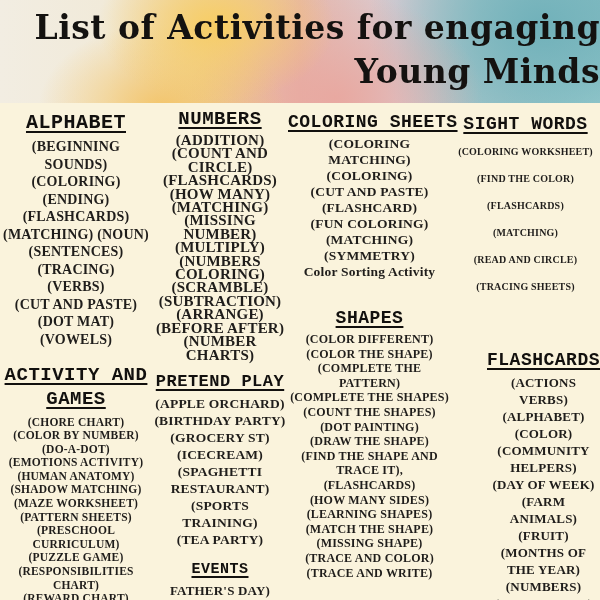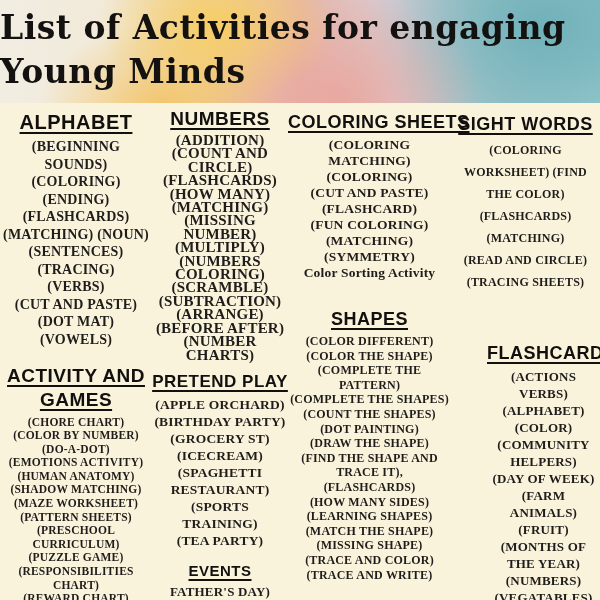--- a/index.html
+++ b/index.html
@@ -15,39 +15,39 @@
     position:absolute;top:0;left:0;width:600px;height:103px;
     background:
       radial-gradient(ellipse 170px 110px at 36% 25%, rgba(248,205,95,.95) 0%, rgba(248,205,95,0) 70%),
       radial-gradient(ellipse 190px 130px at 27% 105%, rgba(244,193,92,.85) 0%, rgba(244,193,92,0) 65%),
       radial-gradient(ellipse 210px 150px at 56% 95%, rgba(233,166,158,.9) 0%, rgba(233,166,158,0) 70%),
       radial-gradient(ellipse 230px 190px at 90% 25%, rgba(110,176,185,.95) 0%, rgba(110,176,185,0) 75%),
       radial-gradient(ellipse 150px 110px at 101% 110%, rgba(160,208,210,.9) 0%, rgba(160,208,210,0) 70%),
       linear-gradient(90deg,#f2ede2 0%,#f1ead9 18%,#ecd4ad 34%,#e6b6aa 50%,#d9ccd3 66%,#a9c8cc 80%,#8ec2c6 100%);
   }
   .title{
-    position:relative;z-index:2;text-align:left;
+    position:relative;z-index:2;text-align:right;
     padding-top:6px;
     font-family:"DejaVu Serif", serif;
     font-weight:bold;
     font-size:33px;line-height:1.33;
     color:#141210;
     letter-spacing:.5px;
     white-space:nowrap;
   }
   
   .columns{position:absolute;top:103px;left:0;width:600px;height:497px;display:flex;}
   .col{box-sizing:border-box;display:flex;flex-direction:column;align-items:stretch;}
   .col1{width:152px;}
   .col2{width:136px;}
   .col3{width:163px;}
   .col4{width:149px;}
   .section{text-align:center;}
   .heading{
-    font-family:Liberation Sans, sans-serif;
+    font-family:Liberation Mono, monospace;
     font-weight:bold;
     margin:0 0 4px 0;
     text-decoration:underline;
     text-decoration-thickness:2px;
     text-underline-offset:3px;
     letter-spacing:.5px;
     white-space:nowrap;
     color:#12100e;
     text-align:center;
   }
@@ -76,21 +76,21 @@
   [data-section-id="coloring-sheets"]{margin-top:9px;}
   [data-section-id="coloring-sheets"] .heading{font-size:18px;}
   [data-section-id="coloring-sheets"] .item{font-size:13.5px;line-height:16px;}
 
   [data-section-id="shapes"]{margin-top:28px;}
   [data-section-id="shapes"] .heading{font-size:18px;}
   [data-section-id="shapes"] .item{font-size:12px;line-height:14.6px;}
 
   [data-section-id="sight-words"]{margin-top:11px;}
   [data-section-id="sight-words"] .heading{font-size:18px;}
-  [data-section-id="sight-words"] .item{font-size:12px;line-height:22px;}
+  [data-section-id="sight-words"] .item{font-size:10px;line-height:27px;}
 
   [data-section-id="flashcards"]{margin-top:50px;margin-left:36px;}
   [data-section-id="flashcards"] .heading{font-size:18px;}
   [data-section-id="flashcards"] .item{font-size:13px;line-height:17px;}
 
   [data-section-id="reading"]{margin-top:15px;}
   [data-section-id="reading"] .heading{font-size:15px;}
 </style>
 </head>
 <body>

